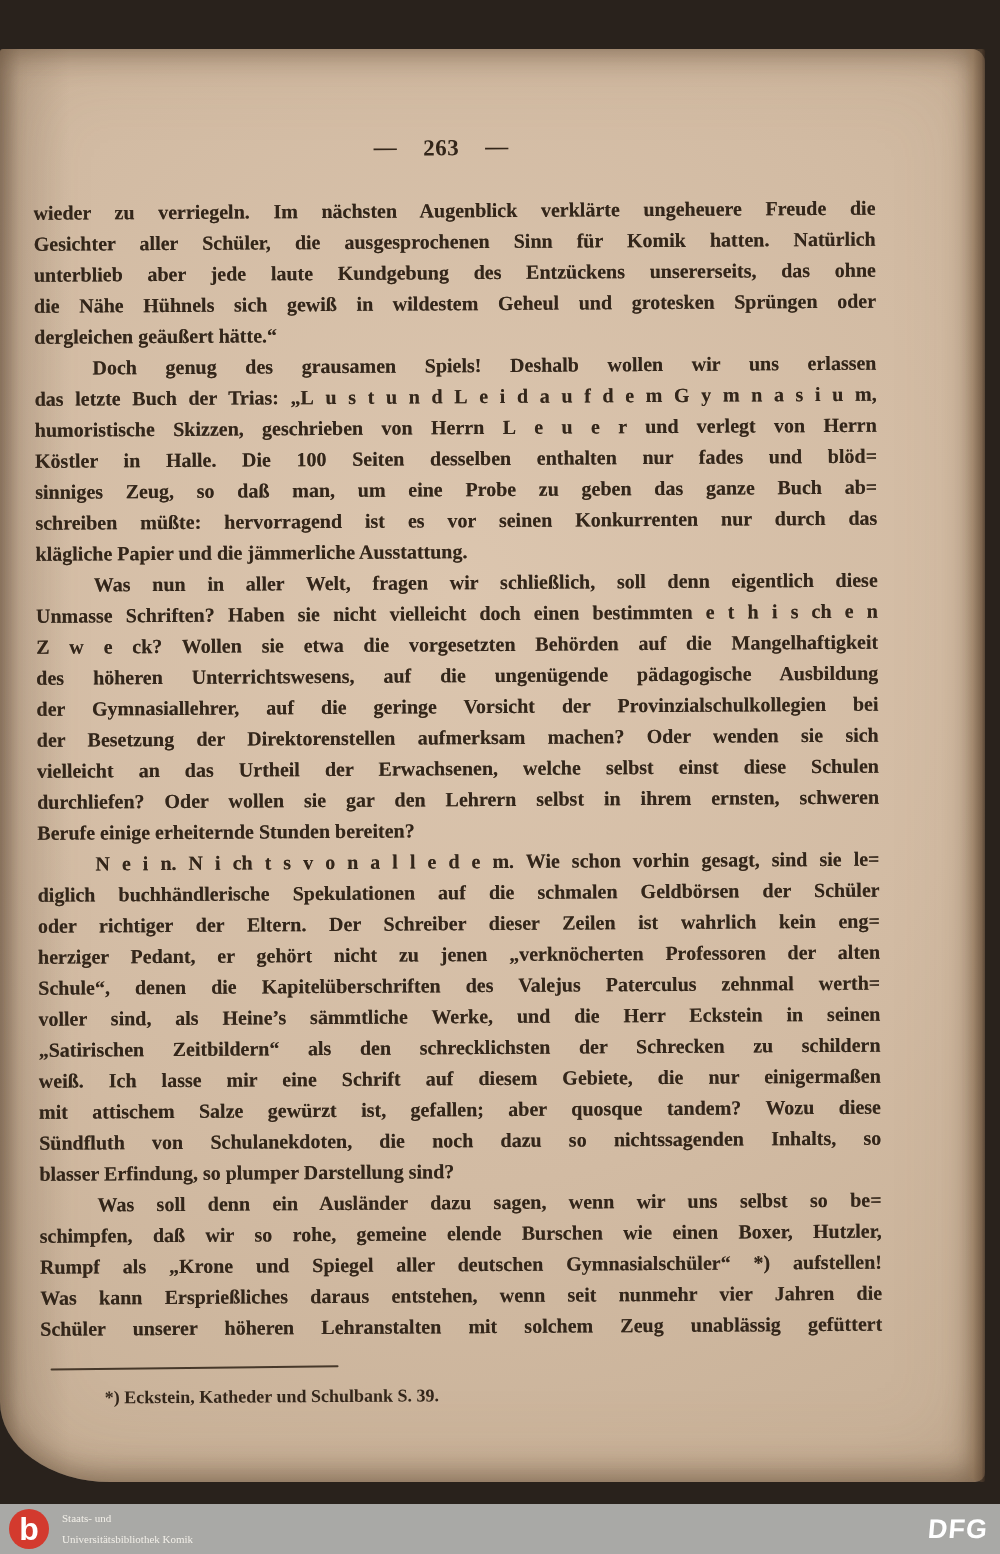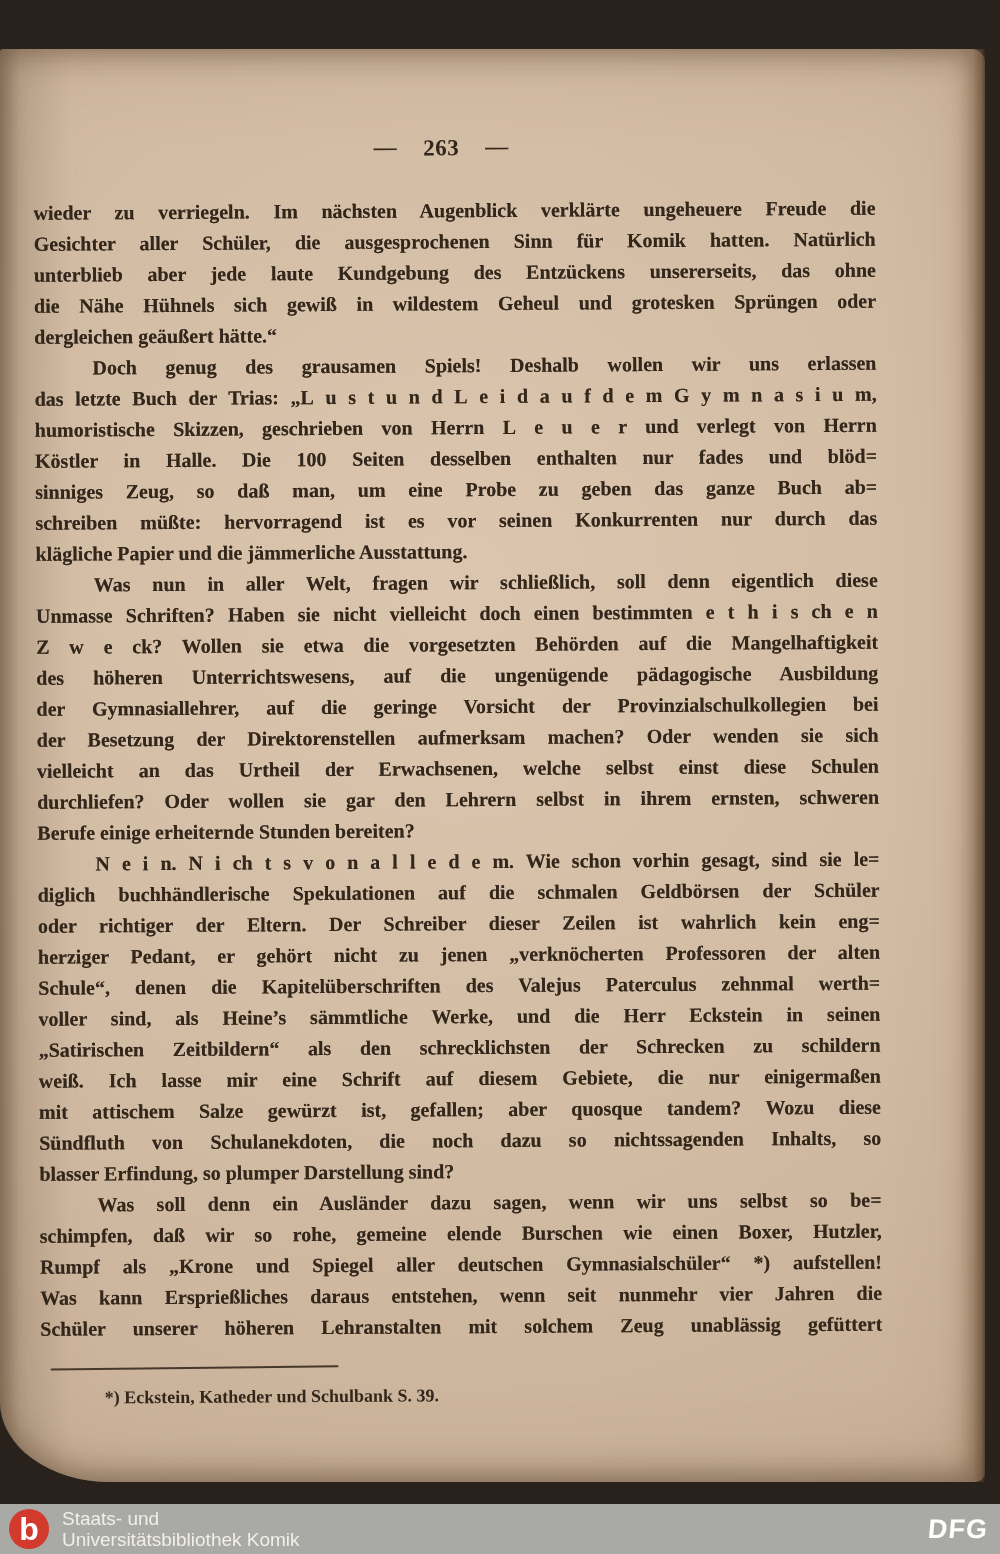--- a/index.html
+++ b/index.html
@@ -62,22 +62,22 @@
   .lib-logo{
     position:absolute;left:9px;top:5px;width:40px;height:40px;border-radius:50%;
     background:var(--logo-red,#d33a2e);
     color:#fff;text-align:center;
     font-family:"Liberation Sans","DejaVu Sans",sans-serif;
     font-weight:bold;font-size:32px;line-height:40px;
   }
   .lib-name{
     position:absolute;left:62px;top:4px;
     color:var(--footer-text,#f2efe8);
-    font-size:19px;line-height:21px;
-    font-family:Liberation Sans, sans-serif;
+    font-size:11px;line-height:21px;
+    font-family:Liberation Serif, serif;
   }
   .dfg{
     position:absolute;right:12px;top:10px;
     color:#fff;font-family:"Liberation Sans","DejaVu Sans",sans-serif;
     font-weight:bold;font-size:27px;letter-spacing:1px;
     transform:skewX(-5deg);
   }
 </style>
 </head>
 <body>

